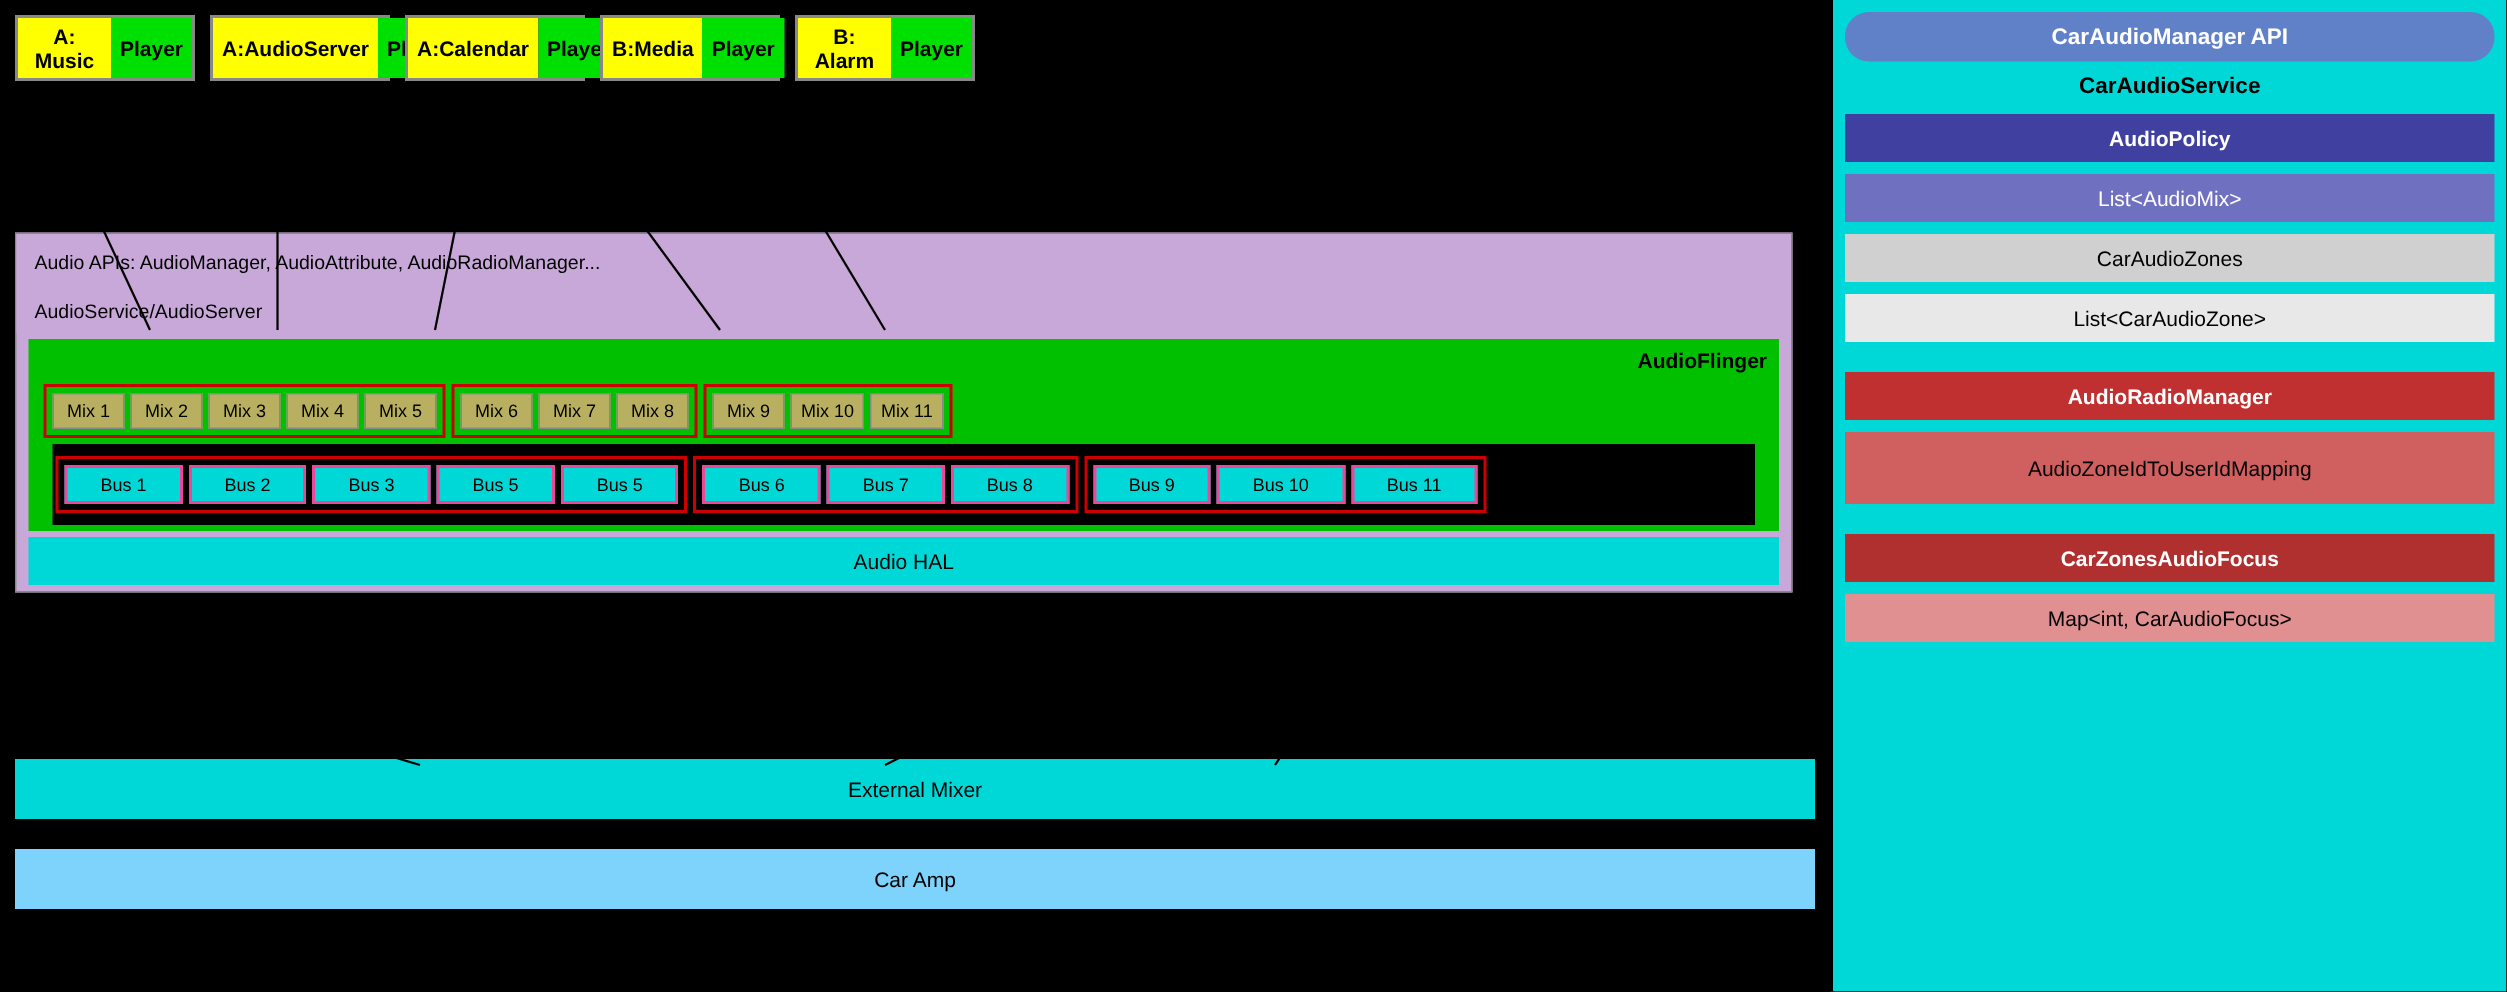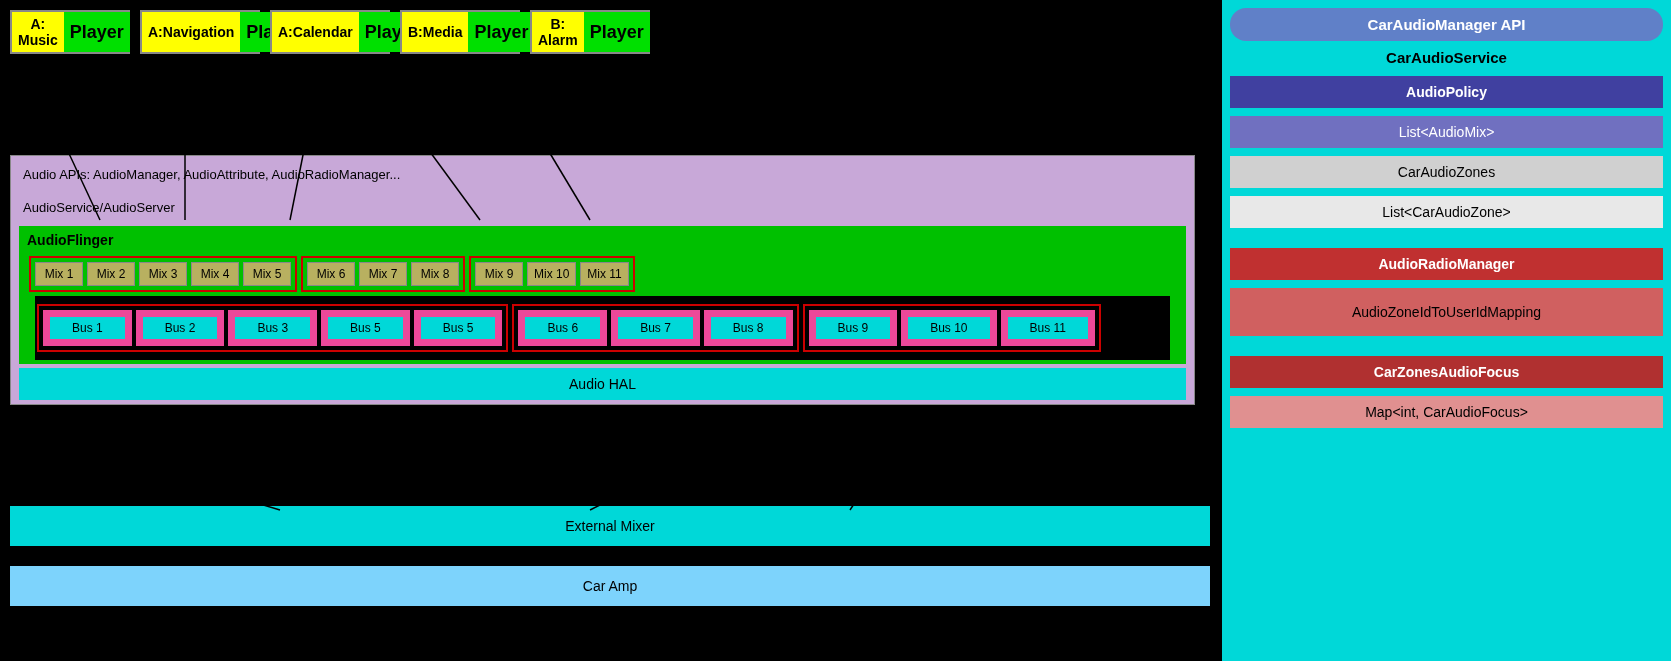--- a/index.html
+++ b/index.html
@@ -52,21 +52,21 @@
       align-items: center;
       justify-content: center;
     }
 
     .app-box-player {
       background: #00e000;
       color: #000;
       font-weight: bold;
       padding: 4px 6px;
       text-align: center;
-      font-size: 18px;
+      font-size: 14px;
       min-height: 32px;
       display: flex;
       align-items: center;
       justify-content: center;
     }
 
     
     .main-stack {
       position: absolute;
       top: 155px;
@@ -97,21 +97,21 @@
     }
 
     
     .audio-flinger-section {
       background: #00c000;
       margin: 4px 8px;
       padding: 4px 8px;
     }
 
     .audio-flinger-label {
-      text-align: left;
+      text-align: right;
       font-size: 14px;
       font-weight: bold;
       color: #000;
       padding: 2px 0 4px 0;
     }
 
     
     .mix-zones-row {
       display: flex;
       gap: 0;
@@ -156,21 +156,21 @@
       border: 2px solid #cc0000;
       margin: 0 2px;
       padding: 4px;
       display: flex;
       gap: 4px;
       background: #000;
     }
 
     .bus-box {
       background: #00d8d8;
-      border: 7px solid #ec4899;
+      border: 2px solid #ec4899;
       padding: 4px 22px;
       font-size: 12px;
       color: #000;
       min-width: 48px;
       text-align: center;
     }
 
     
     .audio-hal-bar {
       background: #00d8d8;
@@ -307,21 +307,21 @@
 <div id="left-diagram">
 
   <div class="app-boxes-row">
 
     <div class="app-box">
       <div class="app-box-label">A: Music</div>
       <div class="app-box-player">Player</div>
     </div>
 
     <div class="app-box">
-      <div class="app-box-label">A:Navigation</div>
+      <div class="app-box-label">A:AudioServer</div>
       <div class="app-box-player">Player</div>
     </div>
 
     <div class="app-box">
       <div class="app-box-label">A:Calendar</div>
       <div class="app-box-player">Player</div>
     </div>
 
     <div class="app-box">
       <div class="app-box-label">B:Media</div>

